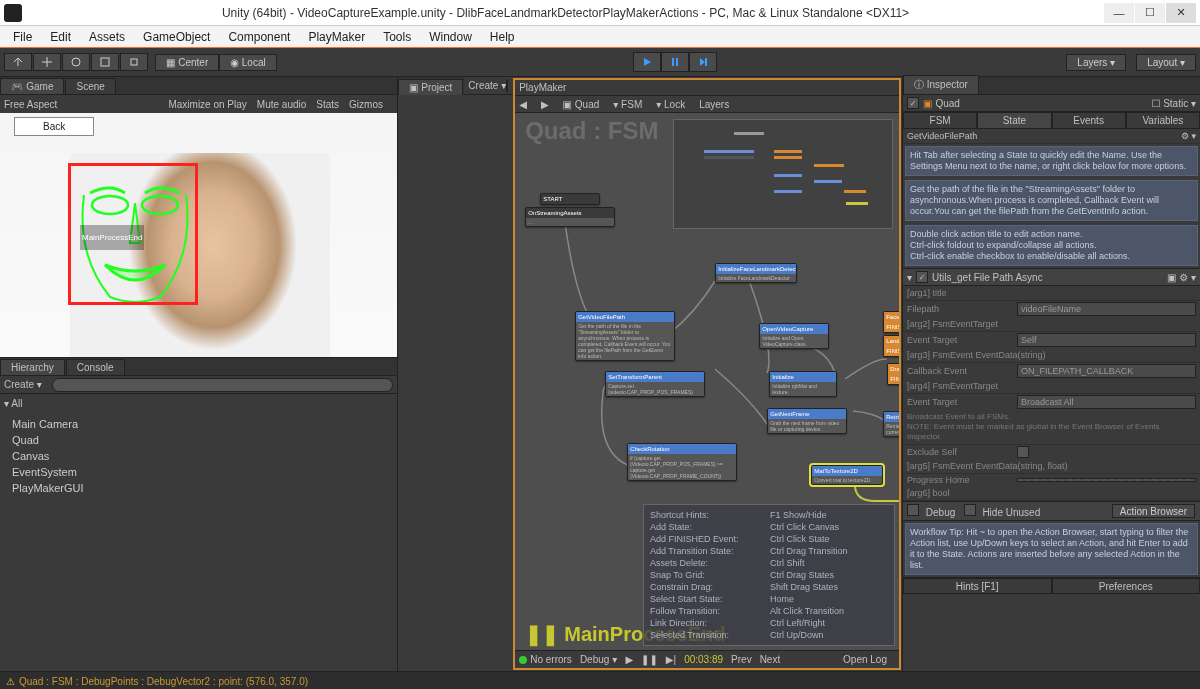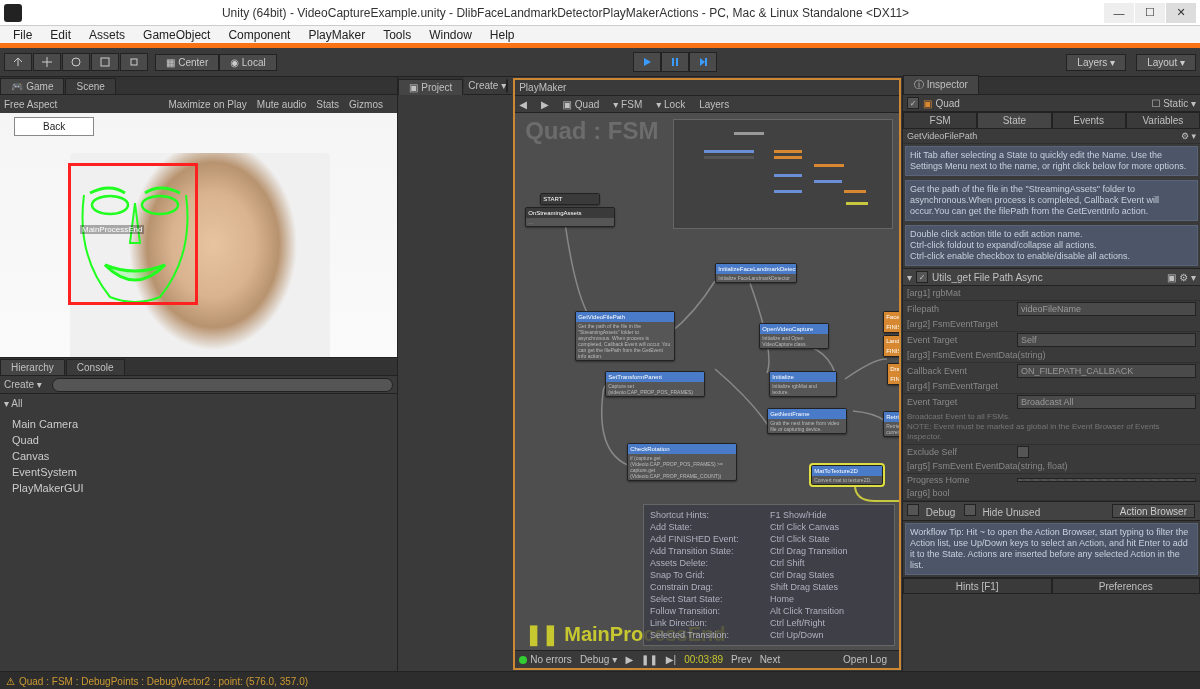--- a/index.html
+++ b/index.html
@@ -7,21 +7,21 @@
 
 
 .titlebar { height: 26px; background: #fff; display: flex; align-items: center; padding: 0 4px; color: #333; border-bottom: 1px solid #ccc; }
 .titlebar .unity-logo { width: 18px; height: 18px; background: #222; border-radius: 3px; margin-right: 6px; }
 .titlebar .title { flex: 1; text-align: center; font-size: 12px; }
 .titlebar .winbtns { display: flex; gap: 0; }
 .titlebar .winbtn { width: 30px; height: 20px; display: flex; align-items: center; justify-content: center; background: #eee; margin-left: 1px; font-size: 11px; cursor: pointer; }
 .titlebar .winbtn.close { background: #ddd; }
 
 
-.menubar { height: 22px; background: #f4f4f4; display: flex; align-items: center; padding: 0 4px; color: #222; border-bottom: 5px solid #f97316; }
+.menubar { height: 22px; background: #f4f4f4; display: flex; align-items: center; padding: 0 4px; color: #222; border-bottom: 1px solid #f97316; }
 .menubar .menuitem { padding: 2px 9px; cursor: pointer; font-size: 12px; }
 
 
 .toolbar { height: 28px; background: #3a3a3a; border-bottom: 1px solid #222; display: flex; align-items: center; padding: 14px 4px; }
 .tb-btn { background: #4a4a4a; border: 1px solid #222; padding: 2px 7px; margin-right: 1px; color: #ccc; cursor: pointer; font-size: 10px; height: 18px; display:flex; align-items:center; }
 .tb-group { display: flex; margin-right: 6px; }
 .tb-toggle { background: #4a4a4a; border: 1px solid #222; padding: 2px 10px; color: #ccc; cursor: pointer; font-size: 10px; }
 .tb-spacer { flex: 1; }
 .playctrl { display: flex; gap: 0; }
 .playctrl .pbtn { width: 28px; height: 20px; background: #4a4a4a; border: 1px solid #222; display: flex; align-items: center; justify-content: center; cursor: pointer; color: #3b9cff; }
@@ -38,21 +38,21 @@
 .tab.active { background: #454545; }
 
 
 .gameview { flex: 0 0 280px; background: #222; position: relative; overflow: hidden; }
 .gameview-toolbar { height: 18px; background: #3a3a3a; display: flex; align-items: center; padding: 0 4px; font-size: 10px; }
 .gameview-toolbar .gtb-item { margin-right: 10px; cursor: pointer; }
 .gamecontent { position: absolute; top: 36px; left: 0; right: 0; bottom: 0; background: linear-gradient(180deg, #f5f5f5 0%, #fafafa 100%); display: flex; justify-content: center; align-items: flex-start; padding-top: 4px; }
 .back-btn { position: absolute; top: 40px; left: 14px; background: #fff; border: 1px solid #888; padding: 3px 28px; font-size: 10px; color: #222; cursor: pointer; }
 .face-placeholder { width: 260px; height: 230px; position: absolute; top: 40px; left: 70px; background: radial-gradient(ellipse 120px 150px at 55% 40%, #e8c4a0 0%, #d9b38f 35%, #b8936f 55%, #f0f0f0 70%); border-radius: 4px; }
 .face-rect { position: absolute; border: 3px solid #ff2020; top: 50px; left: 68px; width: 130px; height: 142px; }
-.face-landmark { position: absolute; color: #fff; font-size: 8px; top: 112px; left: 80px; background: rgba(0,0,0,0.3); padding:0 2px; }
+.face-landmark { position: absolute; color: #fff; font-size: 8px; top: 112px; left: 80px; background: rgba(0,0,0,0.3); padding:8px 2px; }
 .face-lm-svg { position: absolute; top:52px; left:70px; }
 
 
 .hierarchy { flex: 1; background: #3a3a3a; border-top: 1px solid #222; }
 .h-toolbar { height: 18px; background: #3a3a3a; display: flex; align-items: center; padding: 0 4px; border-bottom: 1px solid #222; }
 .h-toolbar .hb-item { margin-right: 10px; font-size: 10px; cursor: pointer; }
 .h-search { flex: 1; background: #555; border: 1px solid #222; height: 14px; border-radius: 7px; }
 .h-list { padding: 4px 0; }
 .h-item { padding: 2px 12px; cursor: pointer; font-size: 11px; color: #ccc; }
 
@@ -461,21 +461,21 @@
 Ctrl-click enable checkbox to enable/disable all actions.</div>
 
     <div class="insp-section">
       <span style="margin-right:4px">▾</span>
       <div class="insp-checkbox">✓</div>
       <span>Utils_get File Path Async</span>
       <div style="flex:1"></div>
       <span>▣ ⚙ ▾</span>
     </div>
 
-    <div class="insp-field" style="color:#888">[arg1] rgbMat</div>
+    <div class="insp-field" style="color:#888">[arg1] title</div>
     <div class="insp-row">
       <div class="lbl">Filepath</div>
       <div class="val">videoFileName</div>
     </div>
 
     <div class="insp-field" style="color:#888">[arg2] FsmEventTarget</div>
     <div class="insp-row">
       <div class="lbl">Event Target</div>
       <div class="val">Self</div>
     </div>

